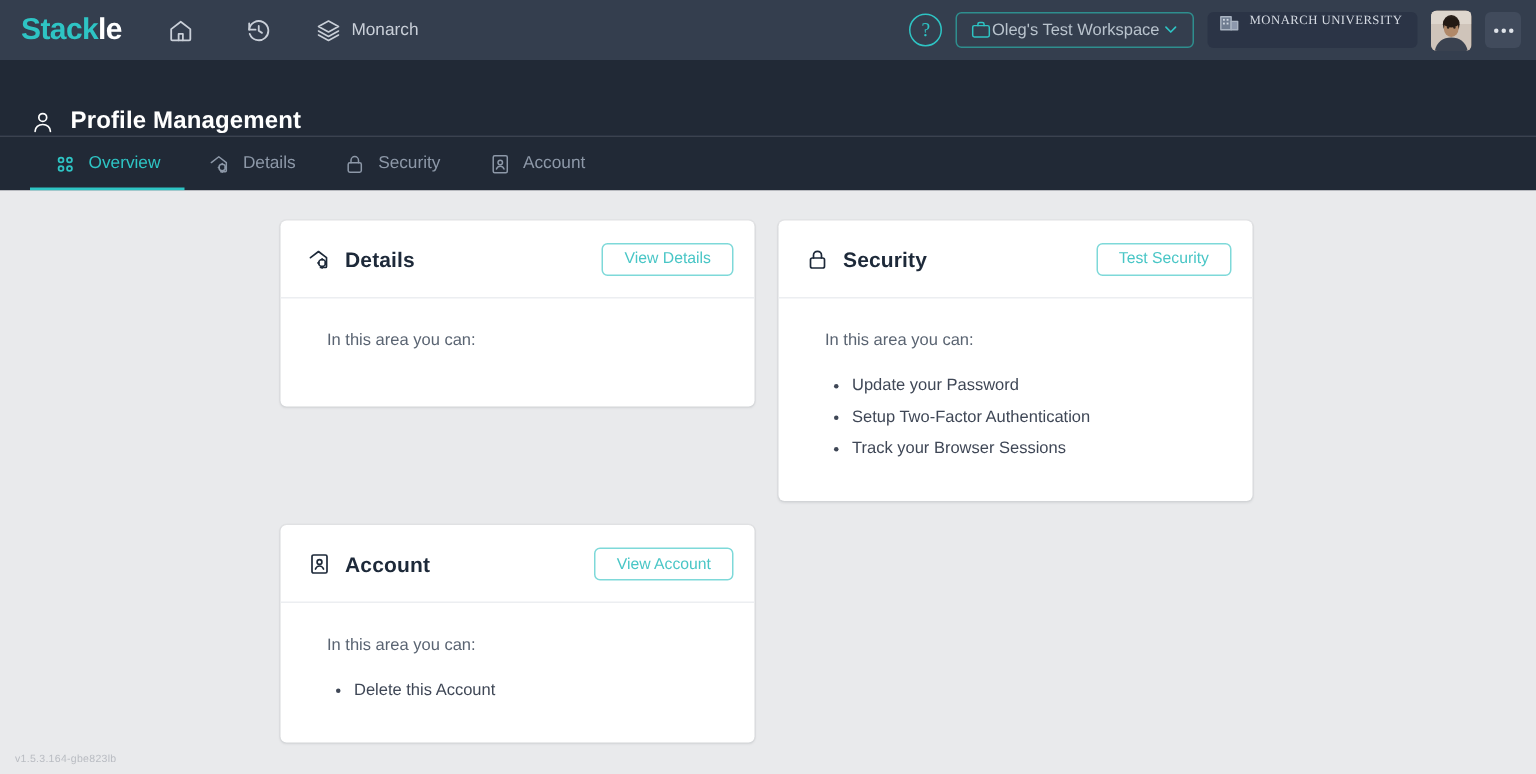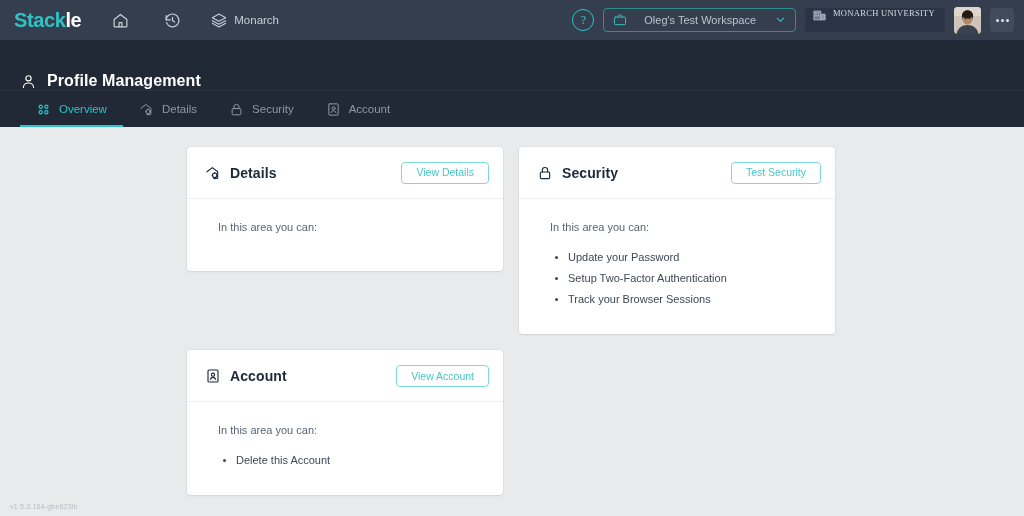--- a/index.html
+++ b/index.html
@@ -61,21 +61,21 @@
     border: 1.4px solid #2ec4c4;
     border-radius: 50%;
     color: #2ec4c4;
     font-size: 13px;
     display: flex; align-items: center; justify-content: center;
     cursor: pointer;
     font-family: "Liberation Serif", serif;
   }
 
   .ws-select {
-    display: flex; align-items: center; gap: 17px;
+    display: flex; align-items: center; gap: 0;
     border: 1px solid #2e8e8e;
     border-radius: 4px;
     height: 24px;
     padding: 0 9px;
     color: #b9c3cd;
     font-size: 11px;
     cursor: pointer;
   }
   .ws-select .chev { color: #2ec4c4; font-size: 9px; margin-left: 2px;}
 

